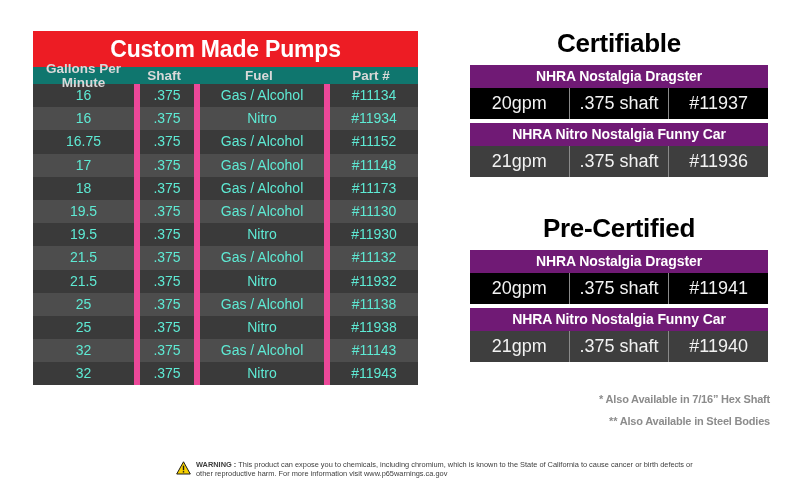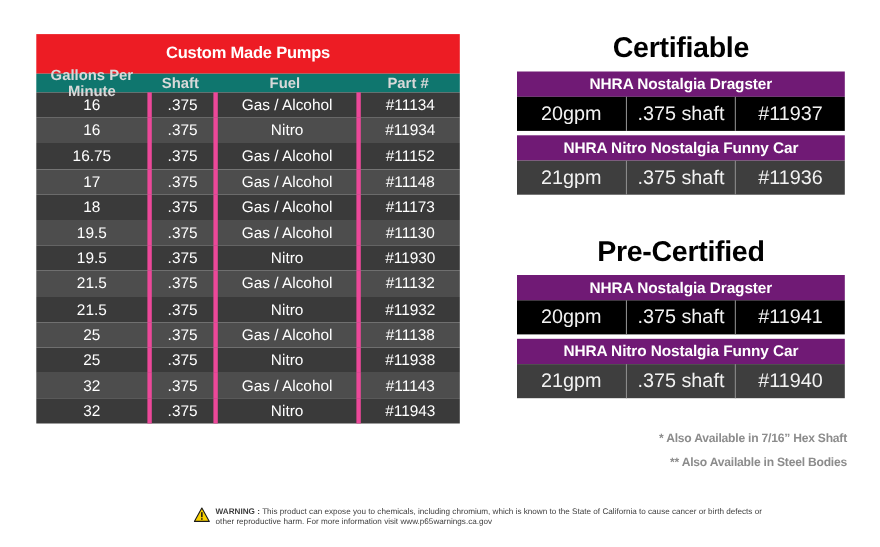--- a/index.html
+++ b/index.html
@@ -20,21 +20,21 @@
   #pumps-table {
     position: absolute;
     left: 33px;
     top: 31px;
     width: 385px;
   }
 
   .pumps-title {
     background: #ed1c24;
     color: #ffffff;
-    font-size: 15px;
+    font-size: 23px;
     font-weight: bold;
     text-align: center;
     line-height: 36px;
     height: 36px;
     letter-spacing: -0.2px;
   }
 
   .pumps-head {
     background: #0f766e;
     display: flex;
@@ -51,28 +51,28 @@
 
   .prow {
     display: flex;
     height: 23.2px;
     align-items: center;
   }
   .prow.odd  { background: #3a3a3a; }
   .prow.even { background: #4d4d4d; }
 
   .prow .cell {
-    color: #ffffff;
+    color: #5eead4;
     font-size: 14px;
     text-align: center;
     line-height: 23.2px;
     height: 23.2px;
     box-sizing: border-box;
   }
-  .prow .cell + .cell { border-left: 4px solid #ec4899; text-align: center; }
+  .prow .cell + .cell { border-left: 6px solid #ec4899; text-align: center; }
 
   
   .c-gpm   { width: 101px; }
   .c-shaft { width: 60px;  }
   .c-fuel  { width: 130px; }
   .c-part  { width: 94px;  }
 
   
   .right-col {
     position: absolute;

